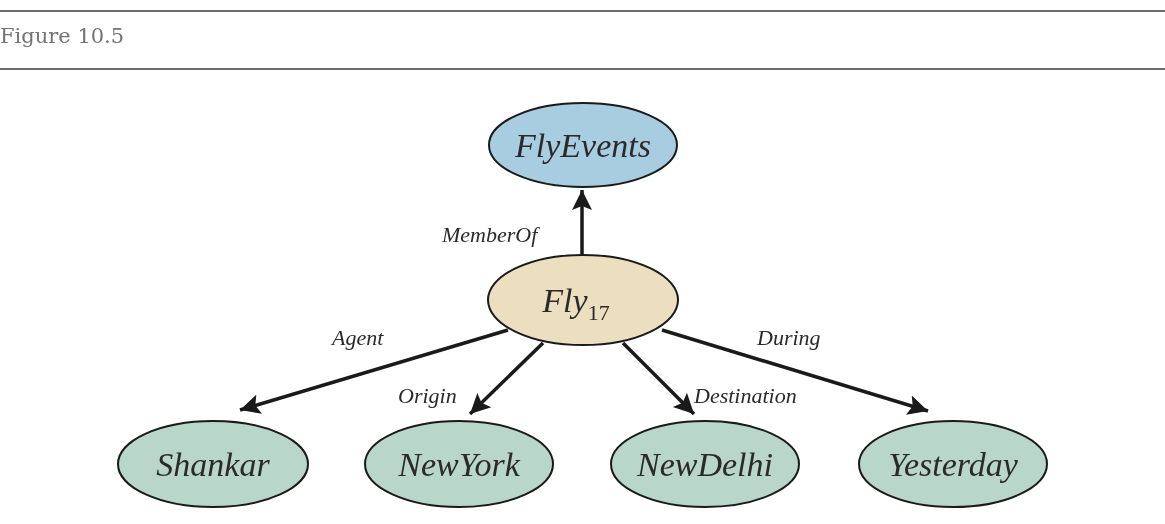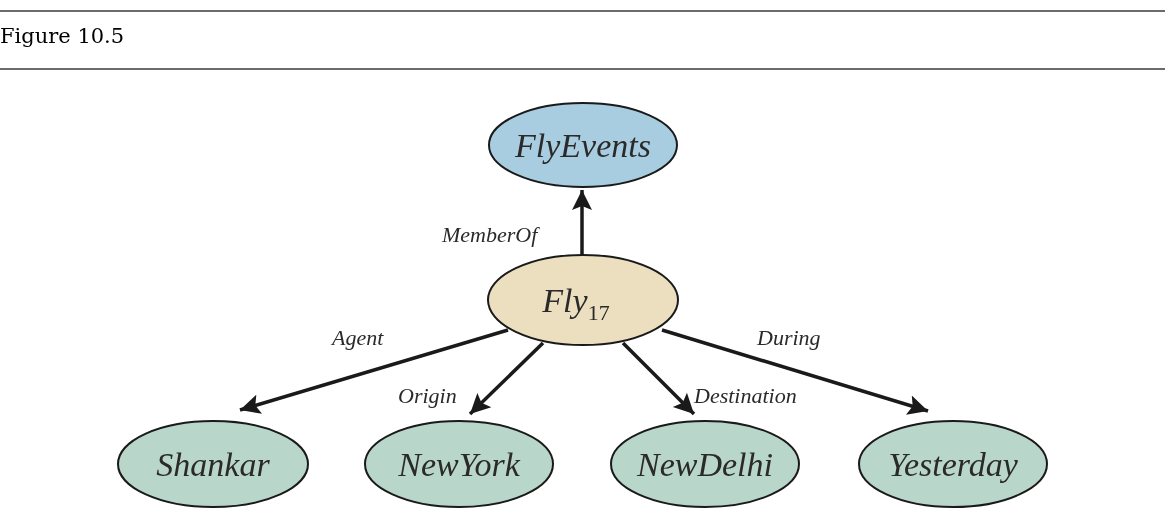--- a/index.html
+++ b/index.html
@@ -1,20 +1,20 @@
 <!DOCTYPE html>
 <html><head>
 <meta charset="utf-8">
 <style>
   html, body { margin: 0; padding: 0; background: #ffffff; }
   body { width: 1165px; height: 524px; position: relative; overflow: hidden; }
   .rule { position: absolute; left: 0; width: 1165px; height: 2px; background: #6b6b6b; }
   .rule.top { top: 10px; }
   .rule.bottom { top: 68px; }
-  .fig-title { position: absolute; left: 0; top: 24px; font-family: "DejaVu Serif", serif; font-size: 21px; color: #000000; text-align: right; }
+  .fig-title { position: absolute; left: 0; top: 24px; font-family: "DejaVu Serif", serif; font-size: 21px; color: #737373; text-align: right; }
   svg { position: absolute; left: 0; top: 0; }
   .node-label { font-family: "Liberation Serif", serif; font-style: italic; font-size: 34px; fill: #2a2a2a; }
   .edge-label { font-family: "Liberation Serif", serif; font-style: italic; font-size: 22px; fill: #2a2a2a; }
   .sub { font-size: 22px; font-style: normal; }
 </style>
 </head>
 <body>
 
 <div class="rule top"></div>
 <div class="fig-title">Figure 10.5</div>

